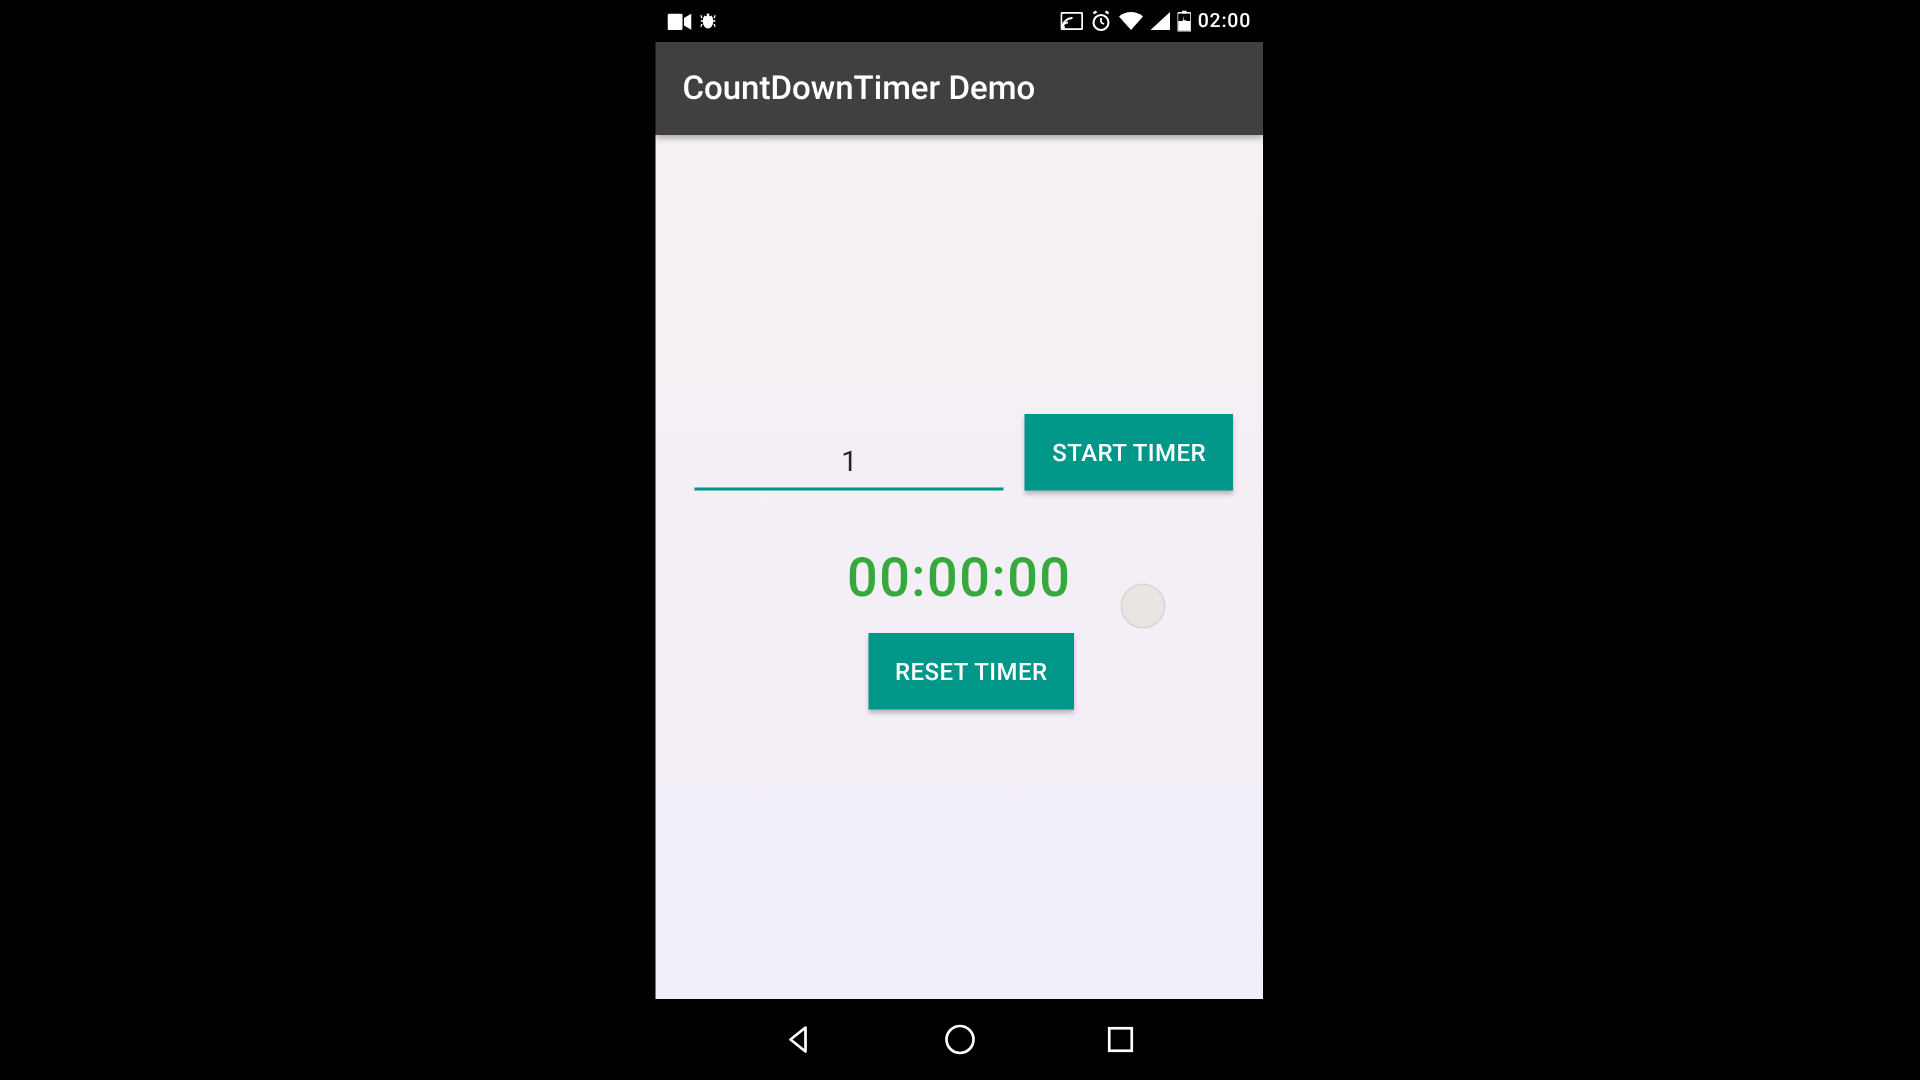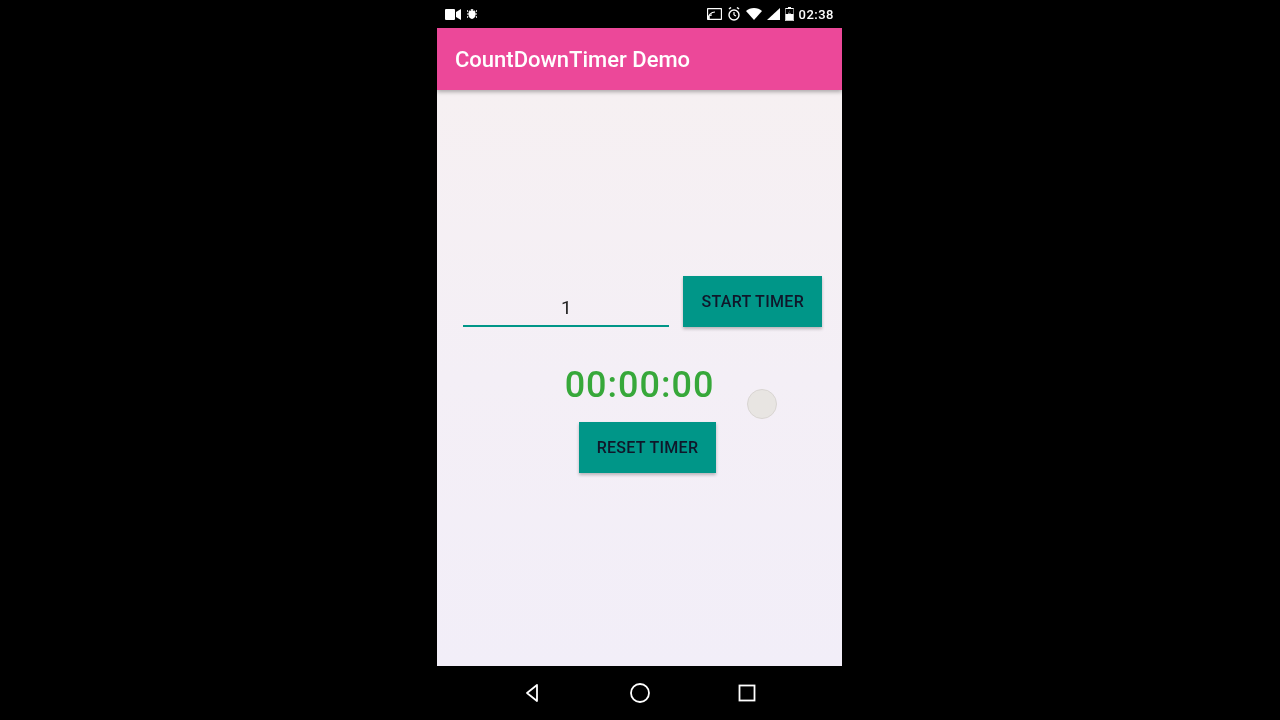--- a/index.html
+++ b/index.html
@@ -38,21 +38,21 @@
   .status-right {
     gap: 5px;
   }
   .status-time {
     font-weight: 500;
     letter-spacing: 0.5px;
   }
   
   .app-bar {
     height: 62px;
-    background: #ec4899;
+    background: #404040;
     color: #fff;
     display: flex;
     align-items: center;
     padding-left: 18px;
     font-size: 22px;
     font-weight: 500;
     box-shadow: 0 2px 4px rgba(0,0,0,0.3);
     position: relative;
     z-index: 2;
   }
@@ -89,21 +89,21 @@
   .minutes-underline {
     position: absolute;
     left: 0;
     right: 0;
     bottom: 0;
     height: 2px;
     background: #009688;
   }
   .btn {
     background: #009688;
-    color: #0f172a;
+    color: #ffffff;
     border: none;
     font-size: 16px;
     font-weight: 500;
     letter-spacing: 0.3px;
     padding: 16px 18px;
     font-family: inherit;
     box-shadow: 0 2px 3px rgba(0,0,0,0.25);
     cursor: pointer;
   }
   .timer-display {
@@ -208,21 +208,21 @@
           </svg>
       </span>
       <span>
         <svg width="9" height="14" viewBox="0 0 9 14">
             <rect x="0" y="1.5" width="9" height="12.5" rx="1" fill="none" stroke="#fff" stroke-width="1"></rect>
             <rect x="3" y="0" width="3" height="2" fill="#fff"></rect>
             <rect x="0.5" y="7" width="8" height="6.5" fill="#fff"></rect>
             <path d="M4.5 3 L3 8 L5 8 L3.5 12 L6 6.5 L4 6.5 Z" fill="#fff"></path>
           </svg>
       </span>
-      <span class="status-time">02:38</span>
+      <span class="status-time">02:00</span>
     </div>
   </div>
 
   <div class="app-bar">
     <span>CountDownTimer Demo</span>
   </div>
 
   <div class="content">
     <div class="input-row">
       <div class="minutes-input-wrap">

